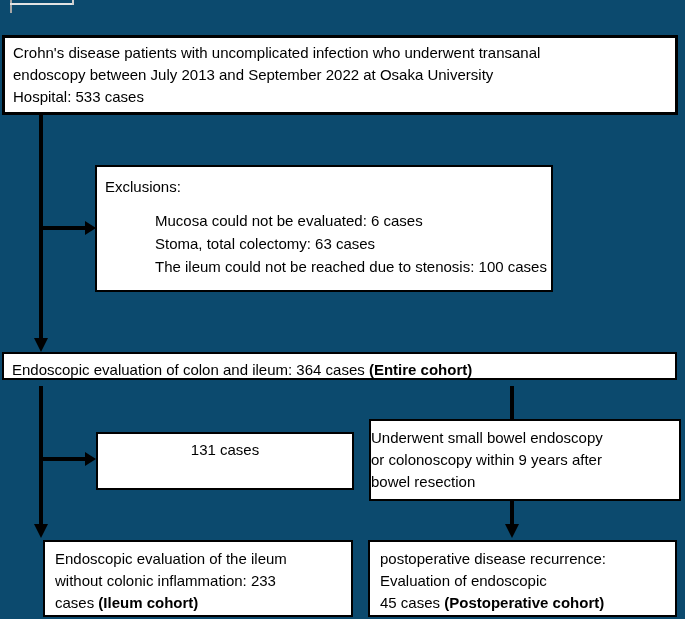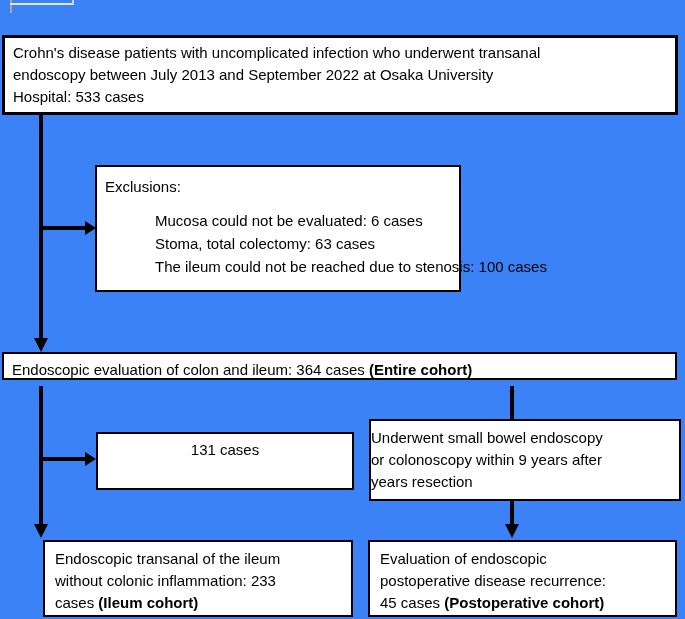--- a/index.html
+++ b/index.html
@@ -6,40 +6,40 @@
   html, body { background: #ffffff; }
   body {
     font-family: "Liberation Sans", sans-serif;
     color: #000000;
     font-size: 15px;
   }
   .canvas {
     position: relative;
     width: 685px;
     height: 619px;
-    background: #3b82f6;
+    background: #0c4a6e;
     overflow: hidden;
   }
   .box {
     position: absolute;
     background: #ffffff;
     border: 2px solid #000000;
     line-height: 22px;
   }
   .line { white-space: nowrap; }
   .b { font-weight: 700; }
 
   
   .source-box {
     left: 2px; top: 35px; width: 676px; height: 80px;
     border-width: 3px;
     padding: 4px 8px;
   }
   .exclusions-box {
-    left: 95px; top: 165px; width: 366px; height: 127px;
+    left: 95px; top: 165px; width: 458px; height: 127px;
     padding: 8px 8px;
     line-height: 23px;
   }
   .excl-items { margin-top: 11px; padding-left: 4px; margin-left: 46px; }
   .entire-box {
     left: 2px; top: 352px; width: 675px; height: 28px;
     padding: 4px 8px;
     line-height: 23px;
   }
   .inflammation-box {
@@ -125,31 +125,31 @@
 
   <div class="box inflammation-box">
     <div class="line">131 cases</div>
   </div>
 
   <div class="vline" style="left:510px; top:386px; height:33px;"></div>
 
   <div class="box criteria-box">
     <div class="line">Underwent small bowel endoscopy</div>
     <div class="line">or colonoscopy within 9 years after</div>
-    <div class="line">years resection</div>
+    <div class="line">bowel resection</div>
   </div>
 
   <div class="vline" style="left:510px; top:500px; height:25px;"></div>
   <div class="head-down" style="left:505px; top:524px;"></div>
 
   <div class="box ileum-box">
-    <div class="line">Endoscopic transanal of the ileum</div>
+    <div class="line">Endoscopic evaluation of the ileum</div>
     <div class="line">without colonic inflammation: 233</div>
     <div class="line"><span>cases </span><span class="b">(Ileum cohort)</span></div>
   </div>
 
   <div class="box postop-box">
+    <div class="line">postoperative disease recurrence:</div>
     <div class="line">Evaluation of endoscopic</div>
-    <div class="line">postoperative disease recurrence:</div>
     <div class="line"><span>45 cases </span><span class="b">(Postoperative cohort)</span></div>
   </div>
 
 </div>
 
 </body></html>

